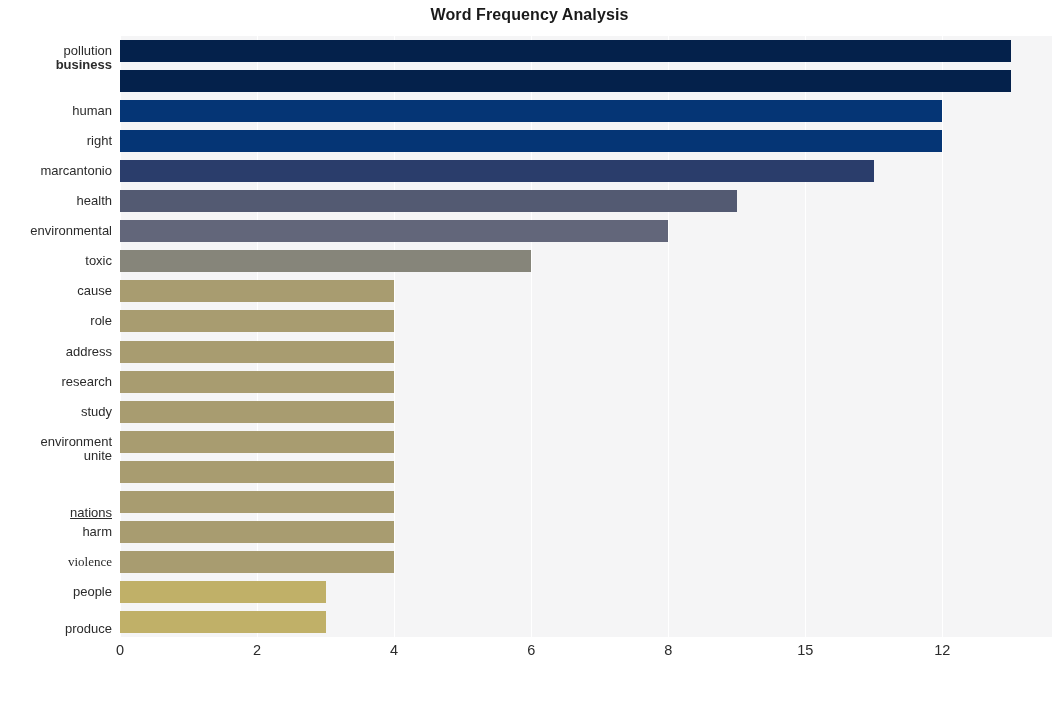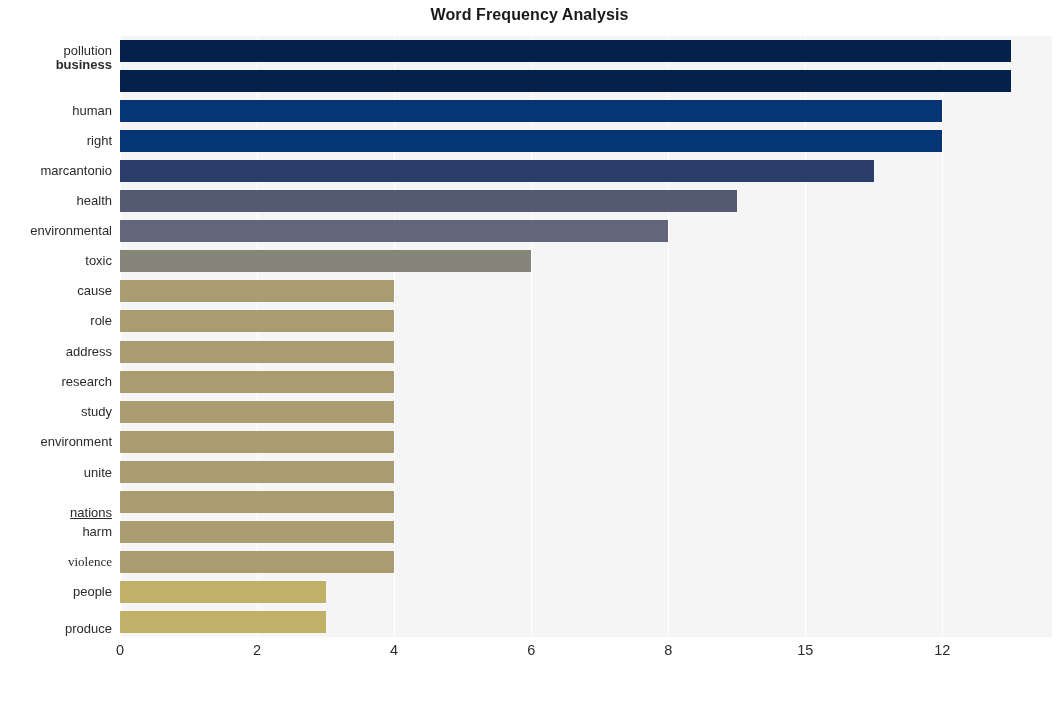--- a/index.html
+++ b/index.html
@@ -108,21 +108,21 @@
       <div class="ylabel" style="top: 120.2px; height: 30.05px; line-height: 30.05px;">marcantonio</div>
       <div class="ylabel" style="top: 150.25px; height: 30.05px; line-height: 30.05px;">health</div>
       <div class="ylabel" style="top: 180.3px; height: 30.05px; line-height: 30.05px;">environmental</div>
       <div class="ylabel" style="top: 210.35px; height: 30.05px; line-height: 30.05px;">toxic</div>
       <div class="ylabel" style="top: 240.4px; height: 30.05px; line-height: 30.05px;">cause</div>
       <div class="ylabel" style="top: 270.45px; height: 30.05px; line-height: 30.05px;">role</div>
       <div class="ylabel" style="top: 300.5px; height: 30.05px; line-height: 30.05px;">address</div>
       <div class="ylabel" style="top: 330.55px; height: 30.05px; line-height: 30.05px;">research</div>
       <div class="ylabel" style="top: 360.6px; height: 30.05px; line-height: 30.05px;">study</div>
       <div class="ylabel" style="top: 390.65px; height: 30.05px; line-height: 30.05px;">environment</div>
-      <div class="ylabel" style="top: 422px; height: 30.05px; line-height: 30.05px; margin-left: 45px;">unite</div>
+      <div class="ylabel" style="top: 405px; height: 30.05px; line-height: 30.05px; margin-left: 45px;">unite</div>
       <div class="ylabel" style="top: 462px; height: 30.05px; line-height: 30.05px; text-decoration: underline;">nations</div>
       <div class="ylabel" style="top: 480.8px; height: 30.05px; line-height: 30.05px;">harm</div>
       <div class="ylabel" style="top: 510.85px; height: 30.05px; line-height: 30.05px; font-family: Liberation Serif, serif;">violence</div>
       <div class="ylabel" style="top: 540.9px; height: 30.05px; line-height: 30.05px;">people</div>
       <div class="ylabel" style="top: 578px; height: 30.05px; line-height: 30.05px;">produce</div>
     </div>
 
   <div id="plot-area">
       <div class="gridline" style="left: 0px;"></div>
       <div class="gridline" style="left: 137.059px;"></div>

